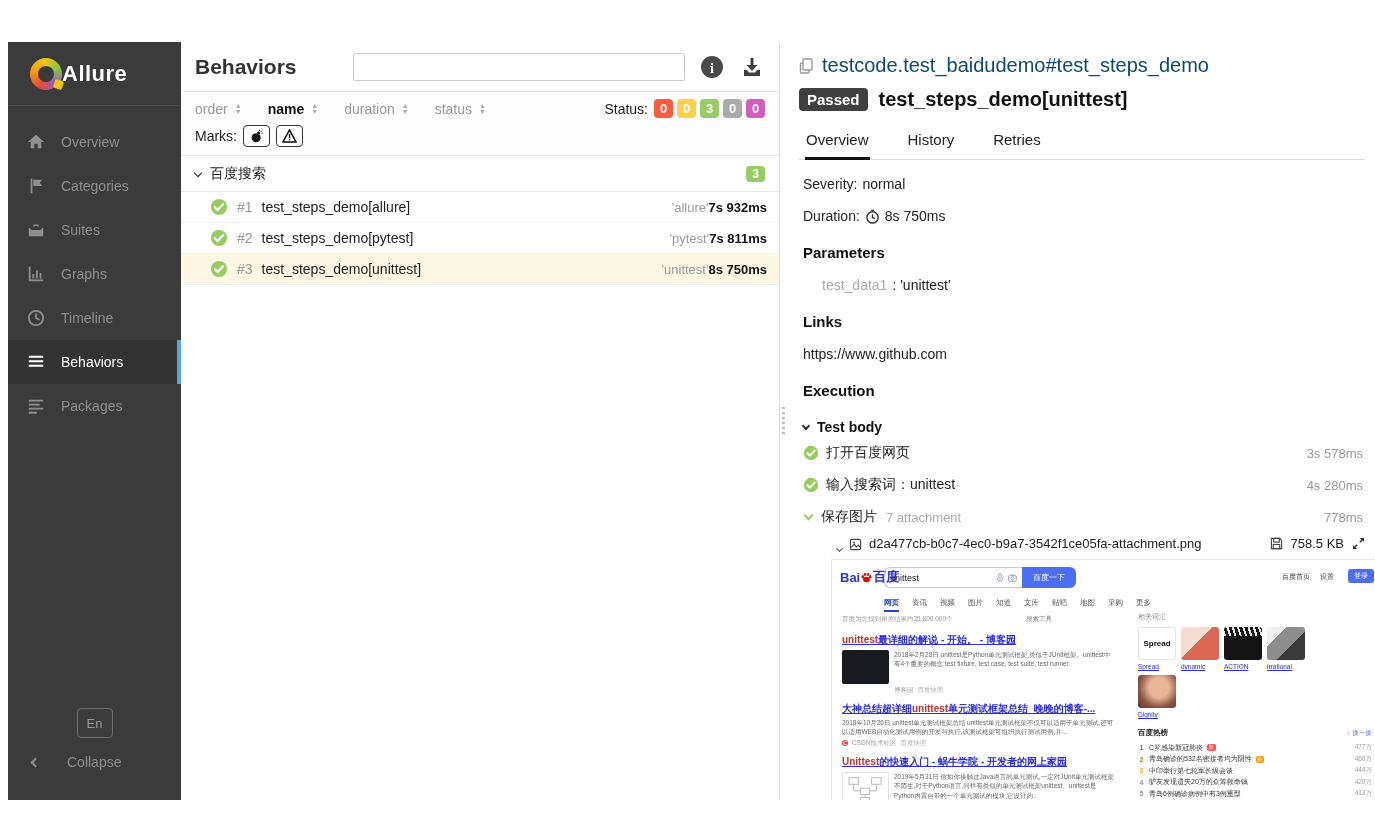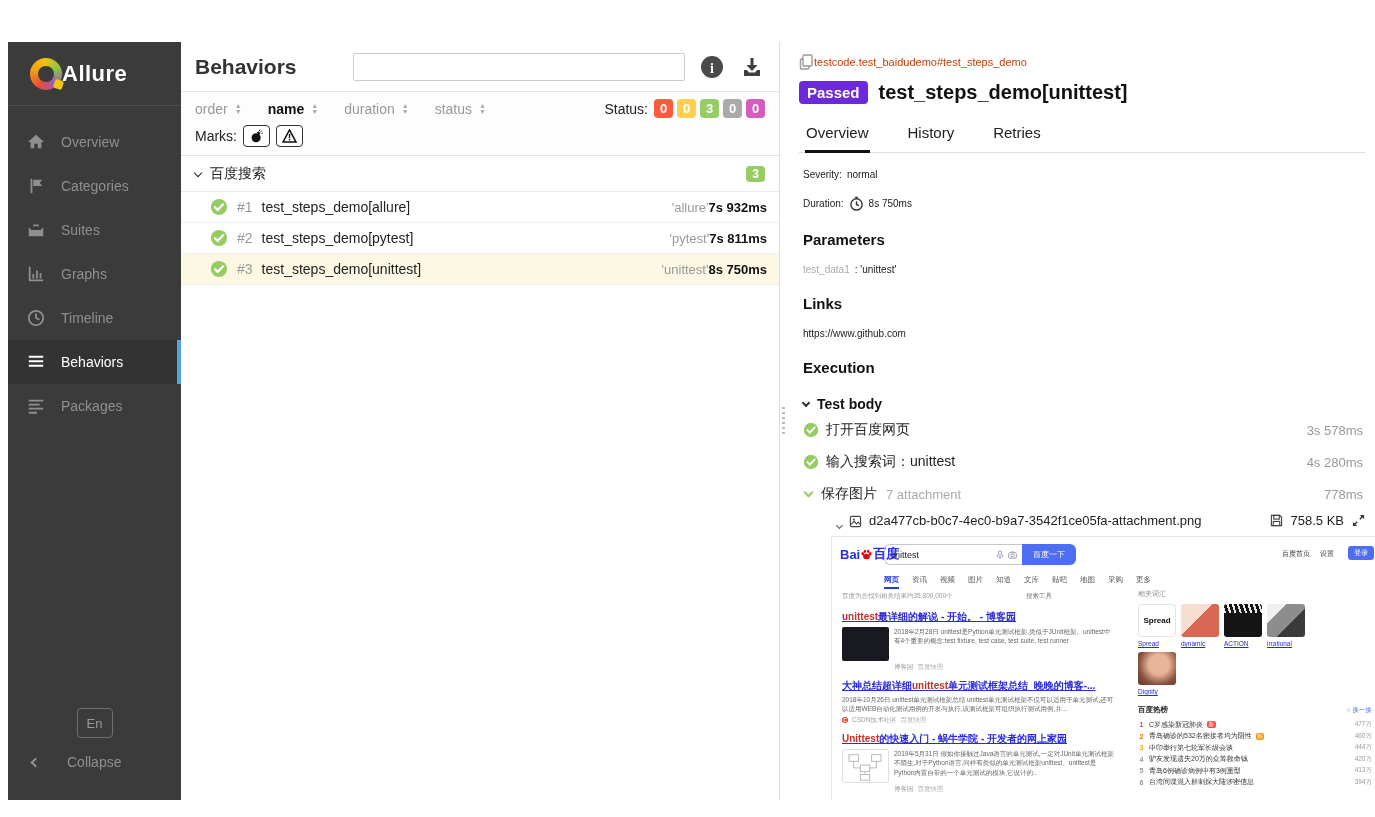--- a/index.html
+++ b/index.html
@@ -56,30 +56,30 @@
   .leaf-dur { color:#111; font-weight:bold; font-size:13px; }
   .check-circle { width:18px; height:18px; flex-shrink:0; }
 
   
   .splitter { width:8px; flex-shrink:0; border-left:1px solid #ddd; position:relative; cursor:col-resize; }
   .splitter .dots { position:absolute; left:2px; top:50%; margin-top:-14px; width:3px; height:28px;
     background:repeating-linear-gradient(#bbb 0 2px, transparent 2px 5px); }
 
   
   .detail { flex:1; overflow:hidden; padding:8px 10px 0 12px; }
-  .breadcrumb { color:#c2410c; font-size:11px; display:flex; align-items:center; gap:0; padding:4px 0 11px; }
+  .breadcrumb { color:#0c4a6e; font-size:20px; display:flex; align-items:center; gap:8px; padding:4px 0 11px; }
   .title-row { display:flex; align-items:center; gap:11px; padding-bottom:13px; }
-  .status-pill { background:#6d28d9; color:#fff; font-weight:bold; font-size:15px; padding:3px 8px; border-radius:4px; }
+  .status-pill { background:#404040; color:#fff; font-weight:bold; font-size:15px; padding:3px 8px; border-radius:4px; }
   .detail-title { font-size:20px; font-weight:bold; color:#111; }
   .tabs { display:flex; gap:37px; border-bottom:1px solid #ddd; padding:0 6px; }
   .tab { padding:7px 1px 11px; font-size:15px; color:#222; cursor:pointer; position:relative; }
   .tab.active::after { content:""; position:absolute; left:0; right:0; bottom:-1px; height:3px; background:#111; }
-  .kv-line { font-size:10px; color:#222; margin:16px 4px 0; display:flex; align-items:center; gap:5px; }
+  .kv-line { font-size:14px; color:#222; margin:16px 4px 0; display:flex; align-items:center; gap:5px; }
   .h-bold { font-size:15px; font-weight:bold; color:#111; margin:20px 4px 0; }
-  .param-name { color:#aaa; }
+  .param-name { color:#aaa;margin-left:19px; }
   .body-row { display:flex; align-items:center; gap:8px; margin:20px 4px 2px; font-size:14px; font-weight:bold; color:#111; cursor:pointer; }
   .body-row .chev { width:6px; height:6px; border-width:2px; margin-top:-3px; }
   .step-row { display:flex; align-items:center; gap:7px; padding:7px 2px 7px 4px; font-size:14px; color:#222; cursor:pointer; }
   .step-row .check-circle { width:16px; height:16px; }
   .step-meta { color:#aaa; font-size:13px; margin-left:2px; }
   .step-dur { margin-left:auto; color:#999; font-size:13px; }
   .gchev { width:7px; height:7px; border-right:2px solid #97cc64; border-bottom:2px solid #97cc64; transform:rotate(45deg); margin:-3px 2px 0 2px; flex-shrink:0;}
   .attach-row { display:flex; align-items:flex-end; gap:7px; margin:3px 0 0 38px; font-size:13px; color:#222; cursor:pointer; }
   .attach-row .chev { width:5px; height:5px; border-width:1.5px; margin-top:-2px; color:#555; }
   .attach-right { margin-left:auto; display:flex; align-items:center; gap:8px; }

